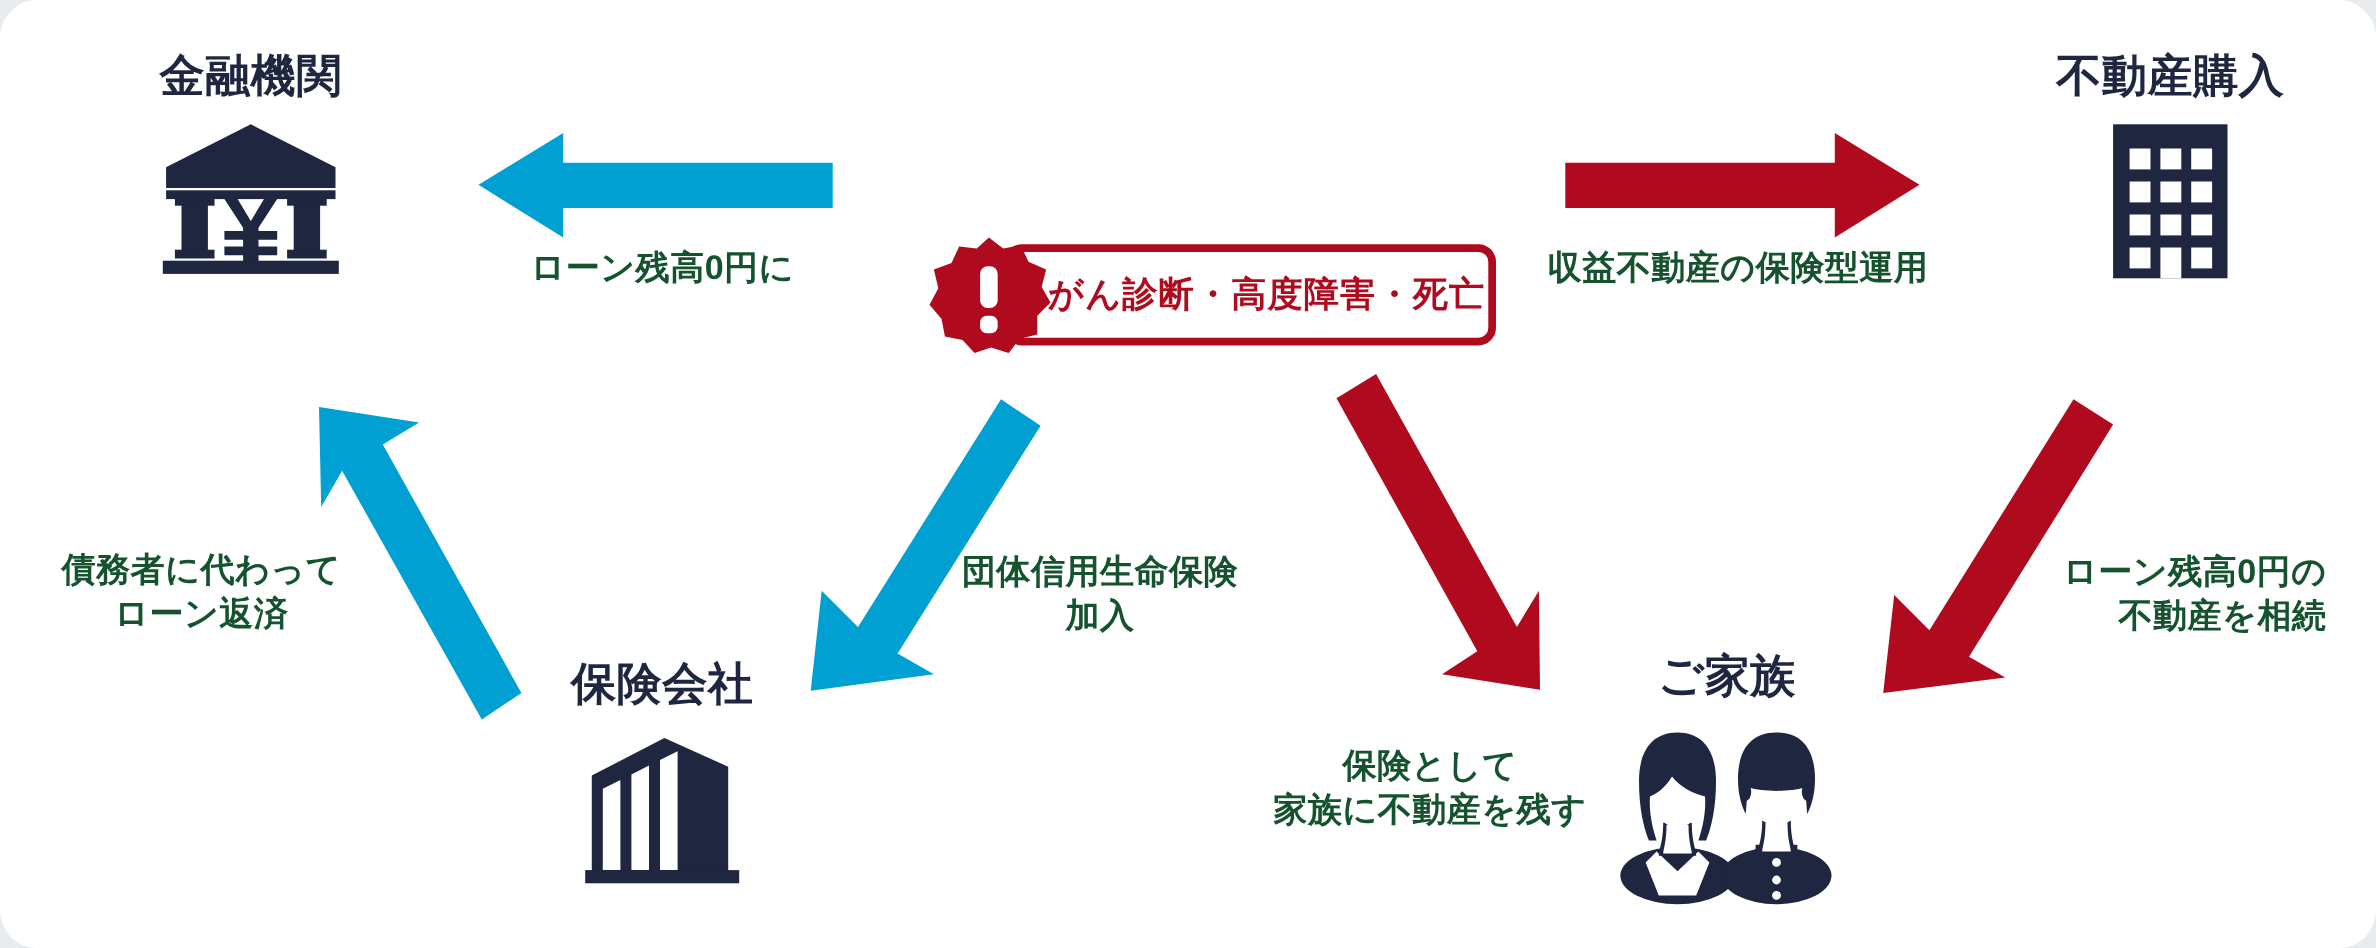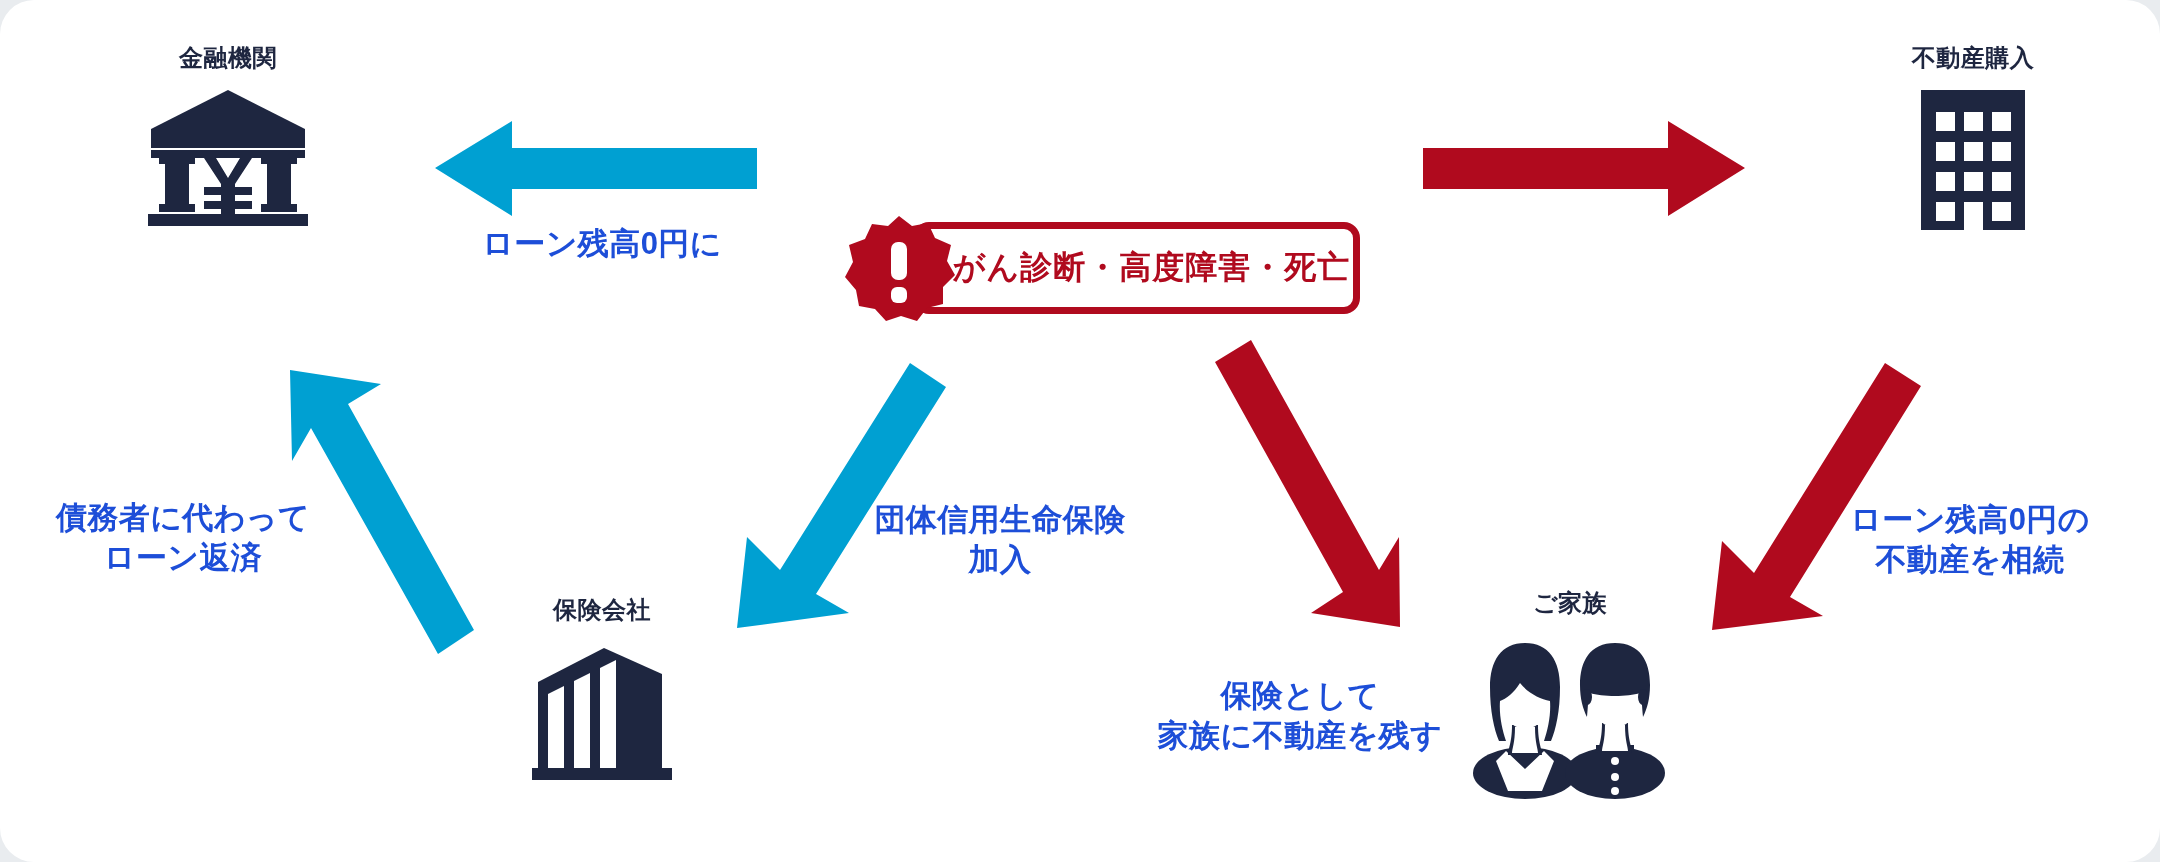--- a/index.html
+++ b/index.html
@@ -13,29 +13,29 @@
     position: relative;
     width: 2160px; height: 862px;
     background: #ffffff;
     border-radius: 34px;
     overflow: hidden;
   }
   .node { position: absolute; display: flex; flex-direction: column; align-items: center; }
   .node-label {
     color: #1e2640;
     font-weight: bold;
-    font-size: 24px;
+    font-size: 41px;
     letter-spacing: .5px;
     white-space: nowrap;
     margin-bottom: 10px;
     text-align: right;
   }
   .arrow-label {
     position: absolute;
-    color: #1d4ed8;
+    color: #14532d;
     font-weight: bold;
     font-size: 31px;
     line-height: 1.30;
     white-space: pre;
     letter-spacing: .4px;
   }
   .al-center { text-align: center; }
   svg { display: block; overflow: visible; }
   .svg-layer { position: absolute; left: 0; top: 0; width: 2160px; height: 862px; pointer-events: none; }
   .badge-text {
@@ -190,20 +190,21 @@
   </div>
 
   <div class="arrow-label al-center" style="left:472px; top:224px; width:260px;">ローン残高0円に</div>
 
   <div class="arrow-label al-center" style="left:855px; top:500px; width:290px;">団体信用生命保険
 加入</div>
 
   <div class="arrow-label al-center" style="left:48px; top:498px; width:270px;">債務者に代わって
 ローン返済</div>
 
+  <div class="arrow-label al-center" style="left:1380px; top:224px; width:400px;">収益不動産の保険型運用</div>
 
   <div class="arrow-label al-center" style="left:1135px; top:676px; width:330px;">保険として
 家族に不動産を残す</div>
 
-  <div class="arrow-label al-center" style="left:1825px; top:500px; width:290px;">ローン残高0円の
+  <div class="arrow-label al-center" style="left:1825px; top:500px; width:290px;text-align:right;">ローン残高0円の
 不動産を相続</div>
 
 </div>
 
 </body></html>

